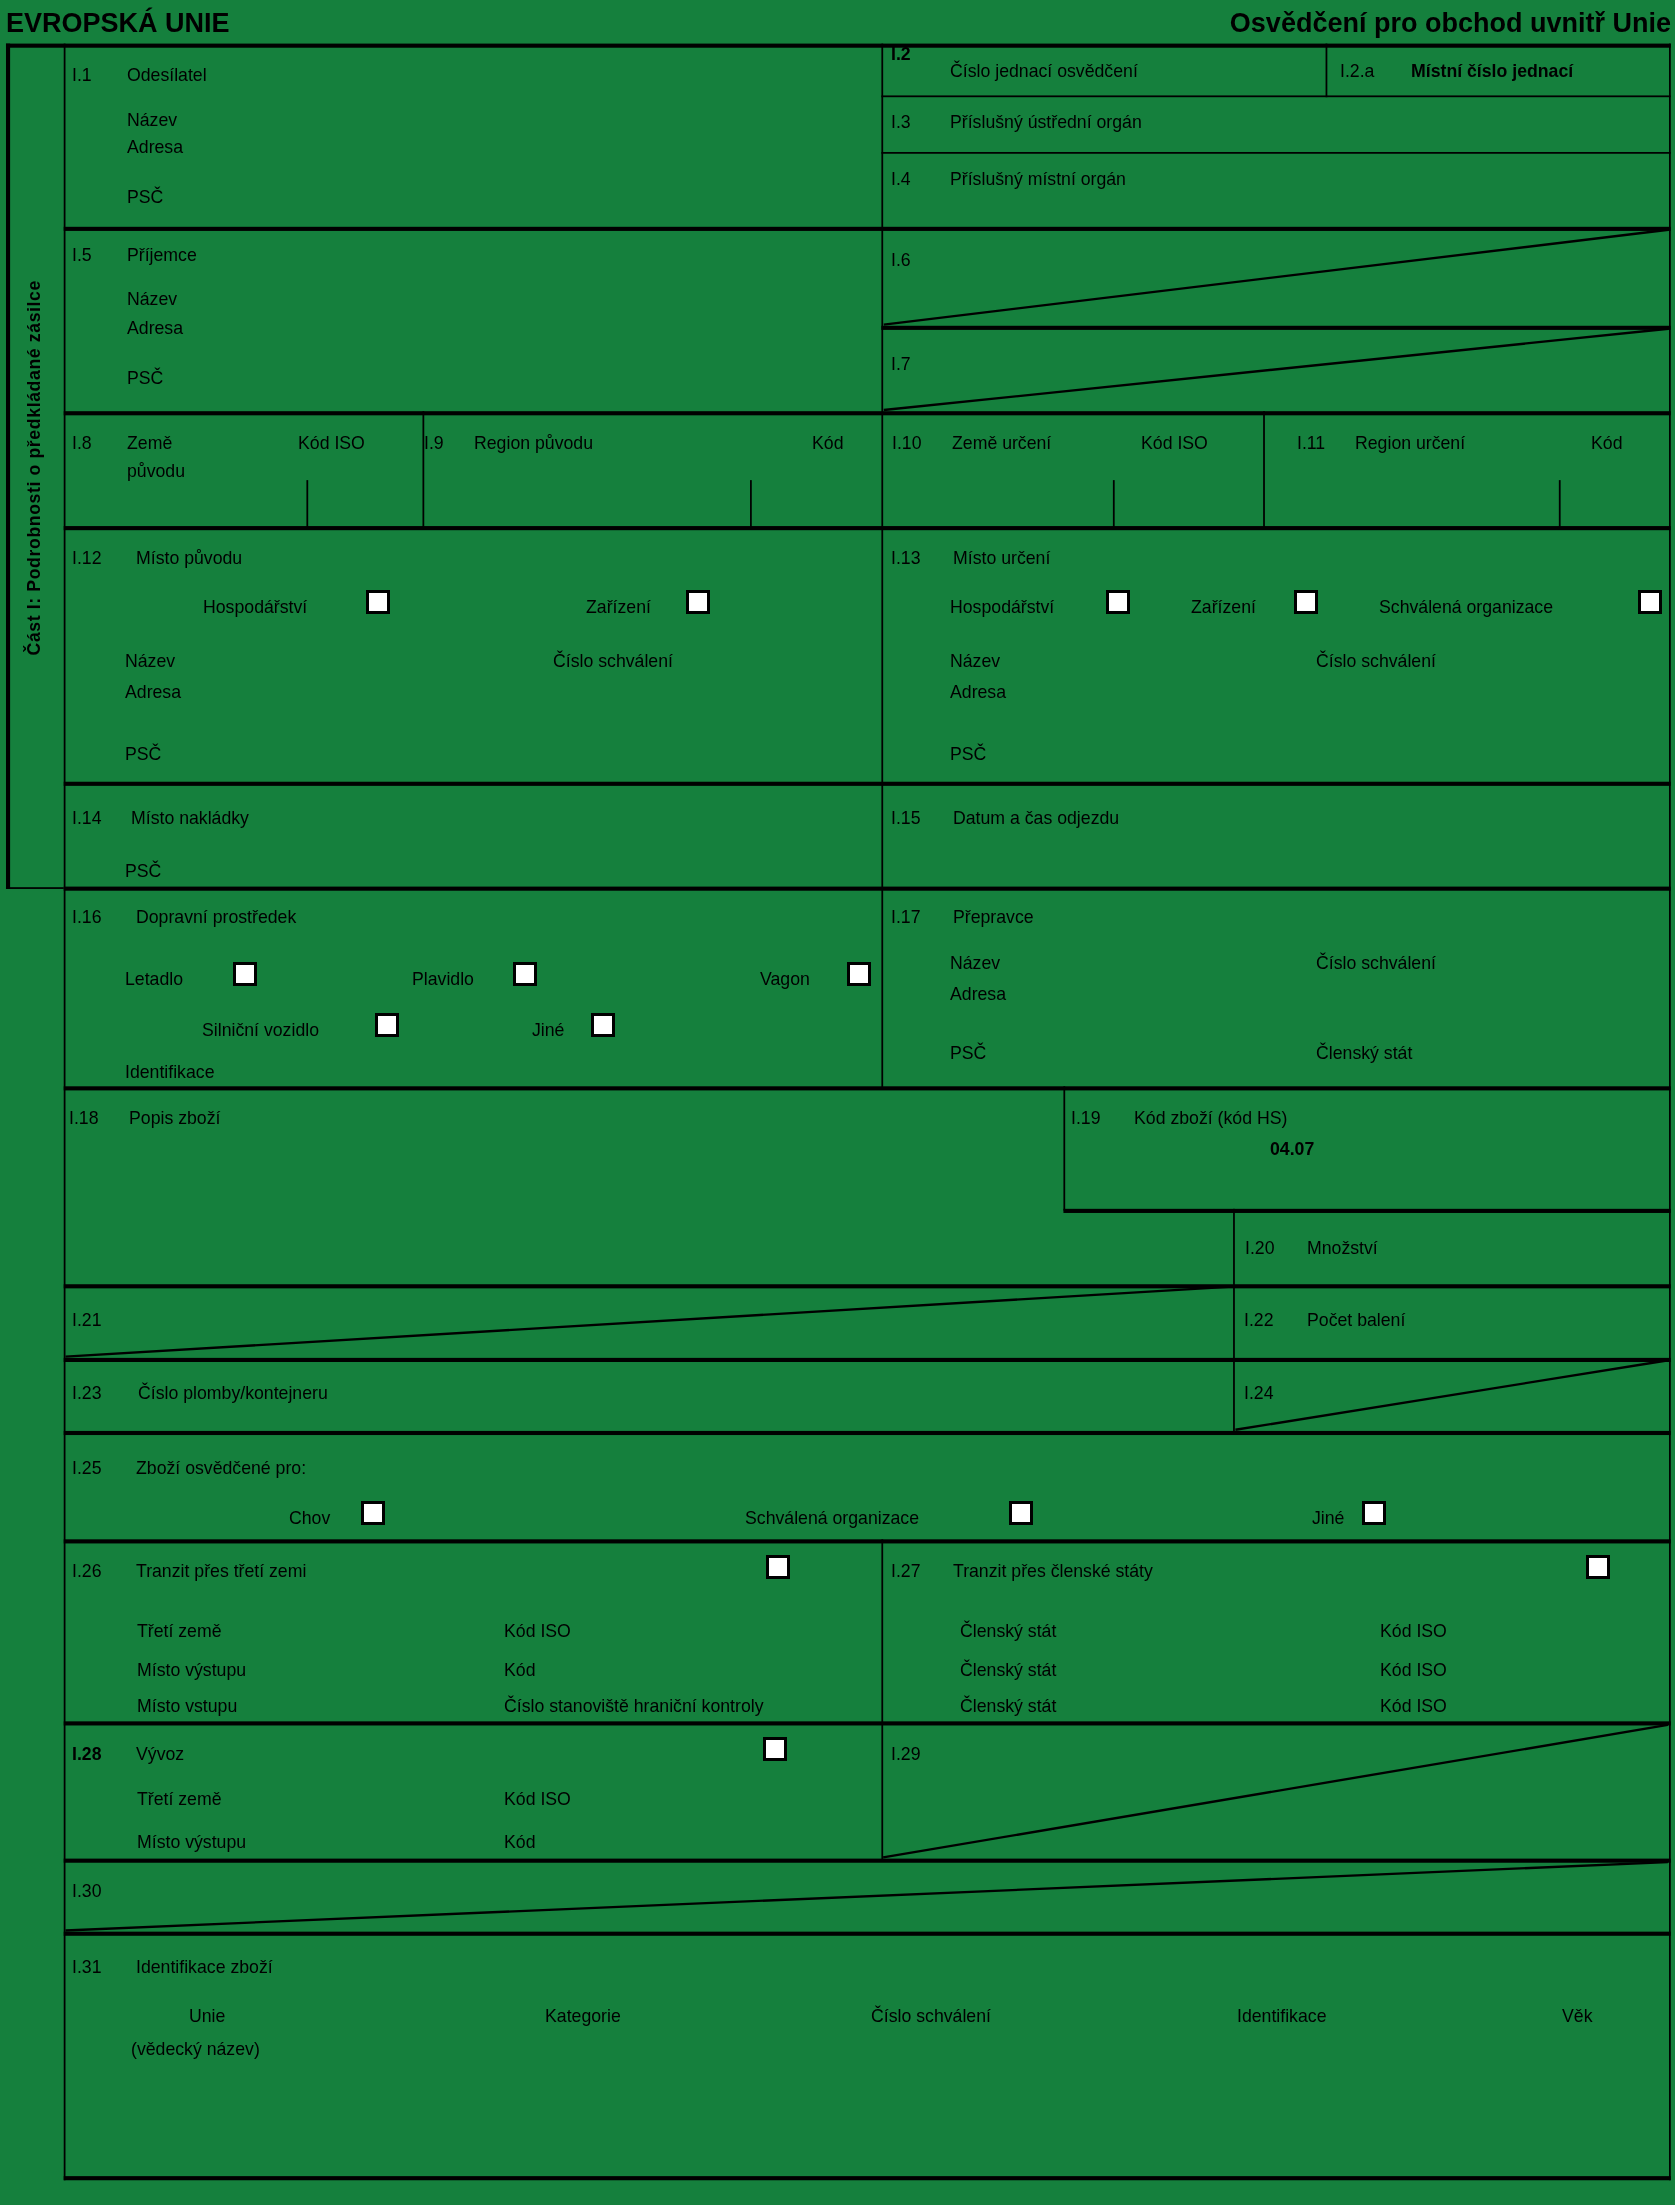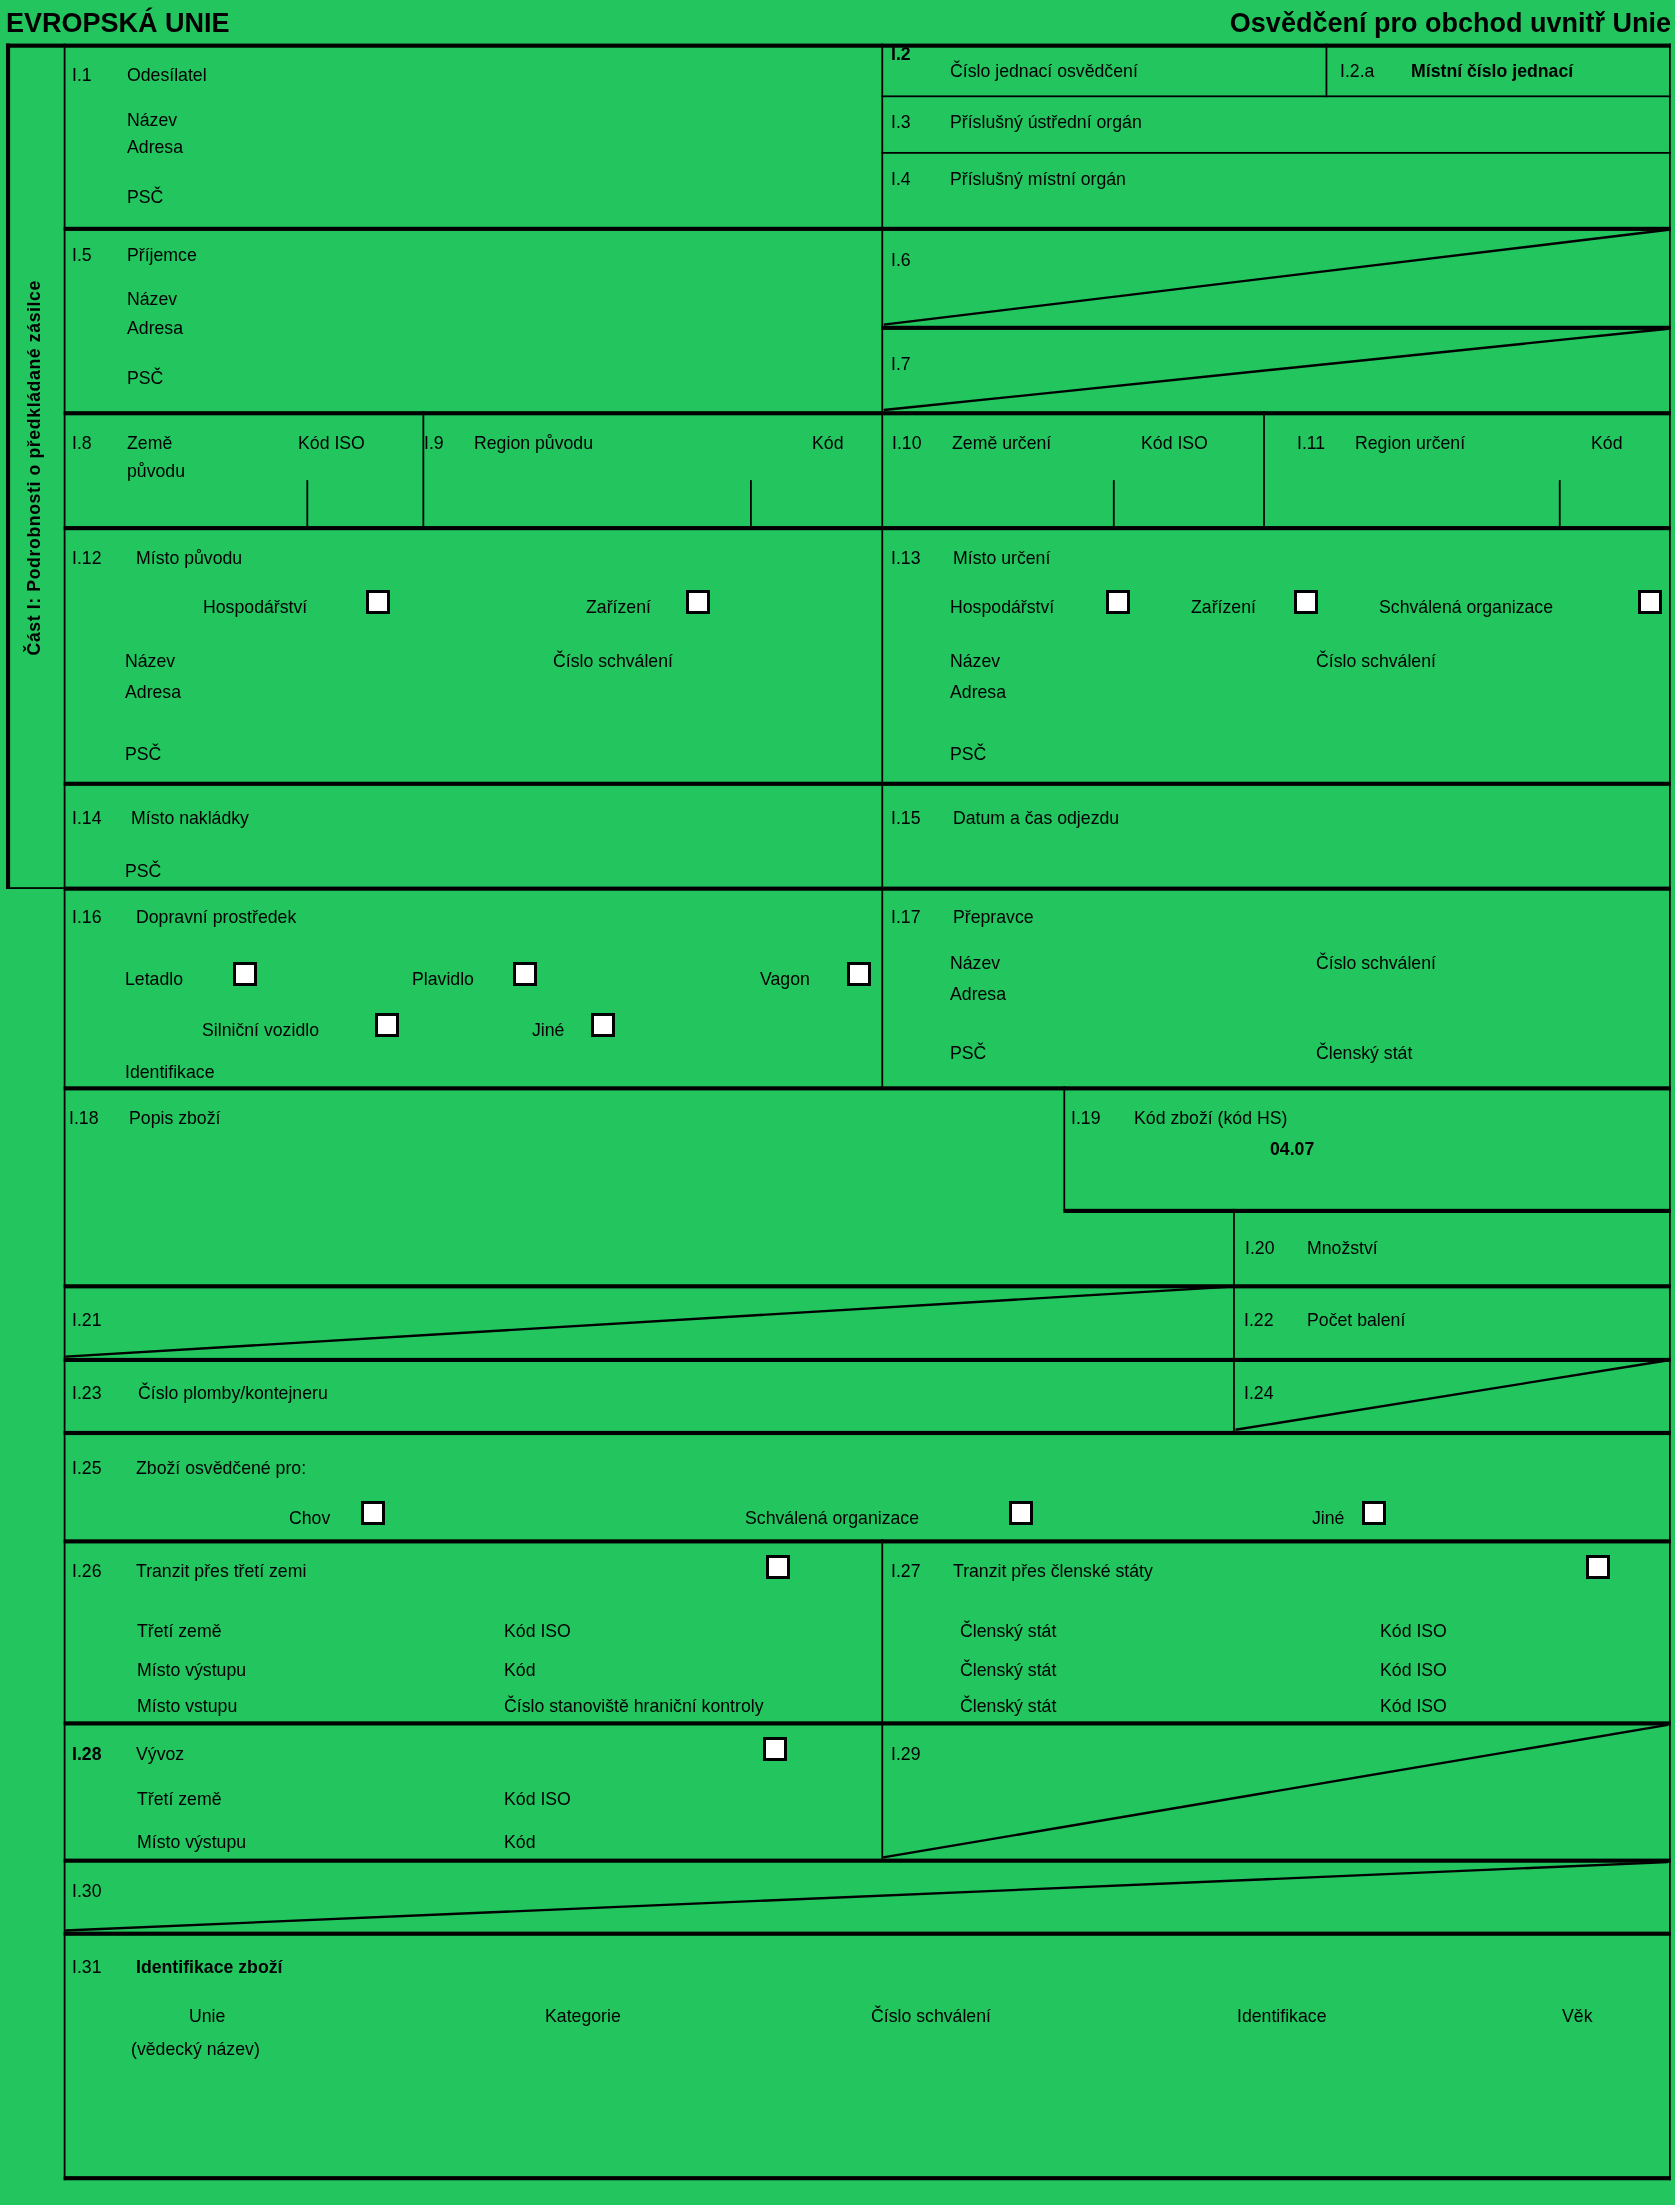--- a/index.html
+++ b/index.html
@@ -1,17 +1,17 @@
 <!DOCTYPE html>
 <html style="font-size:9.4px"><head>
 <meta charset="utf-8">
 <style>
   html,body { margin:0; padding:0; background:#e8e8e8; }
   .page {
-    position:relative; width:1675px; height:2205px; background:#22c55e;
+    position:relative; width:1675px; height:2205px; background:#15803d;
     font-family:"Liberation Sans", sans-serif; color:#000; overflow:hidden;
   }
   .t { position:absolute; font-size:17.7px; line-height:20px; white-space:nowrap; }
   .b { font-weight:bold; }
   .hdr { position:absolute; font-size:27px; font-weight:bold; white-space:nowrap; }
   .cb { position:absolute; width:23.6px; height:23.6px; border:3.5px solid #000; box-sizing:border-box; background:#fff; }
   .sidebar {
     position:absolute; left:5.9px; top:46px; width:58px; height:843px;
     display:flex; align-items:center; justify-content:center;
   }
@@ -221,21 +221,21 @@
   <span class="cb" style="left:763px; top:1737px;"></span>
   <span class="t" style="left:137px; top:1789px;">Třetí země</span>
   <span class="t" style="left:504px; top:1789px;">Kód ISO</span>
   <span class="t" style="left:137px; top:1832px;">Místo výstupu</span>
   <span class="t" style="left:504px; top:1832px;">Kód</span>
 
   <span class="t" style="left:891px; top:1744px;">I.29</span>
   <span class="t" style="left:72px; top:1881px;">I.30</span>
 
   <span class="t" style="left:72px; top:1957px;">I.31</span>
-  <span class="t" style="left:136px; top:1957px;font-weight:bold;">Identifikace zboží</span>
+  <span class="t" style="left:136px; top:1957px;">Identifikace zboží</span>
   <span class="t" style="left:189px; top:2006px;">Unie</span>
   <span class="t" style="left:131px; top:2039px;">(vědecký název)</span>
   <span class="t" style="left:545px; top:2006px;">Kategorie</span>
   <span class="t" style="left:871px; top:2006px;">Číslo schválení</span>
   <span class="t" style="left:1237px; top:2006px;">Identifikace</span>
   <span class="t" style="left:1562px; top:2006px;">Věk</span>
 
 </div>
 
 

